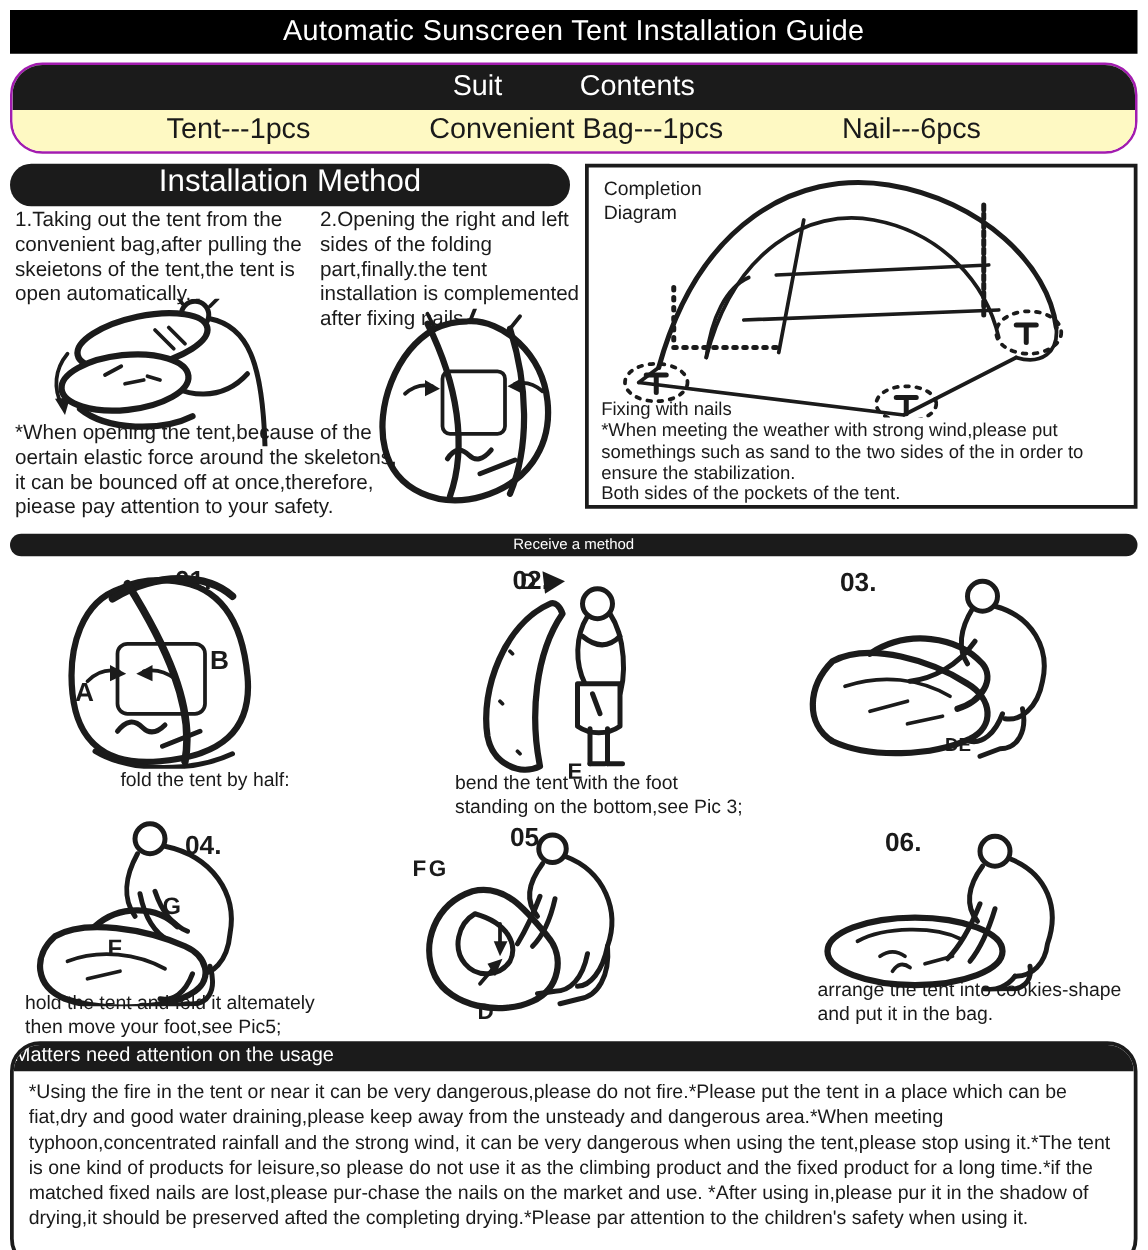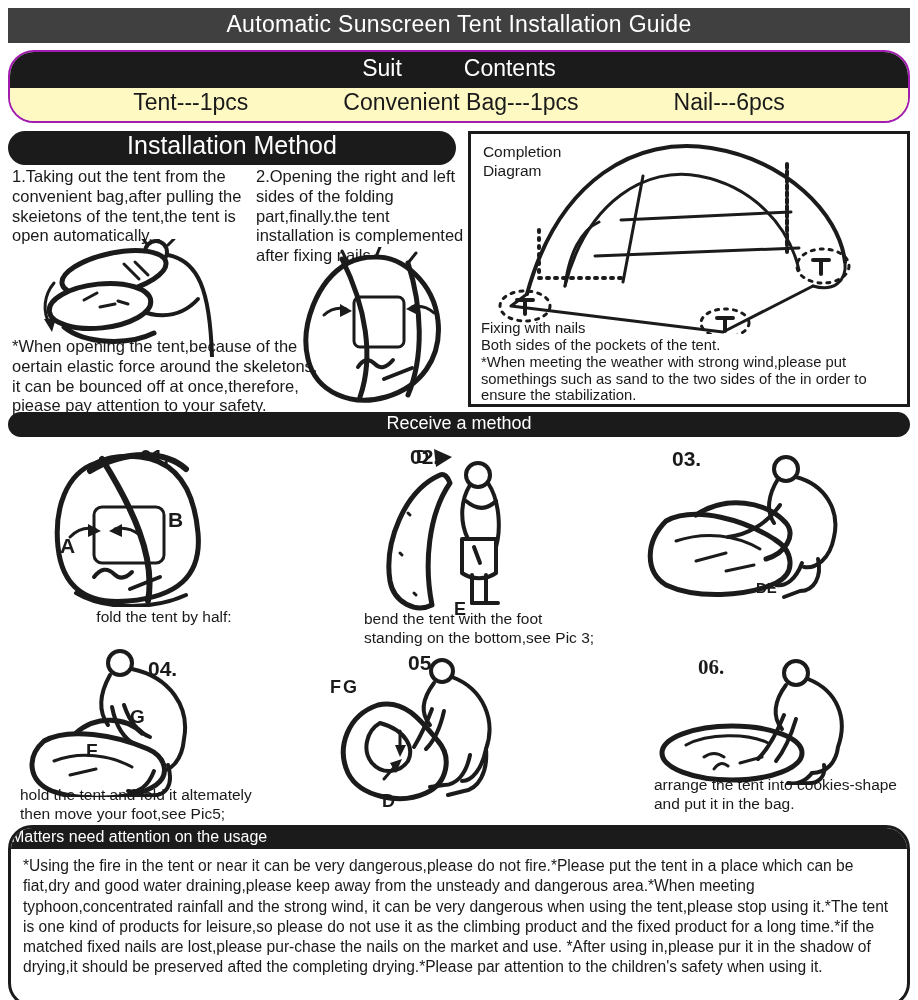--- a/index.html
+++ b/index.html
@@ -1,20 +1,20 @@
 <!DOCTYPE html>
 <html><head>
 <meta charset="utf-8">
 <style>
   * { margin:0; padding:0; box-sizing:border-box; }
   html,body { width:918px; height:1000px; background:#fff; overflow:hidden;
     font-family:"Liberation Sans","DejaVu Sans",sans-serif; color:#1a1a1a; }
   .page { padding:8px 8px 0; }
 
-  .title-bar { background:#404040; color:#fff; text-align:center;
+  .title-bar { background:#000000; color:#fff; text-align:center;
     font-size:23px; padding:3px 0 5px; letter-spacing:.3px; }
 
   .suit-box { border:2px solid #a21caf; border-radius:26px; overflow:hidden; margin-top:7px; }
   .suit-head { background:#1b1b1b; color:#fff; display:flex; justify-content:center;
     gap:62px; font-size:23px; padding:3px 0 6px; }
   .suit-items { background:#fef9c3; display:flex; justify-content:center;
     gap:95px; font-size:23px; padding:1px 0 5px; }
 
   .main-row { display:flex; gap:8px; margin-top:8px; }
   .left-col { width:456px; position:relative; height:278px; }
@@ -25,33 +25,33 @@
   .ill-1 { position:absolute; left:14px; top:108px; }
   .ill-2 { position:absolute; left:282px; top:116px; }
   .warning-text { position:absolute; left:4px; top:206px; width:308px; font-size:16.5px; line-height:1.2; }
 
   .completion-box { width:446px; height:276px; border:3px solid #1b1b1b; position:relative; }
   .completion-title { position:absolute; left:12px; top:8px; font-size:15.5px; line-height:1.25; z-index:2; }
   .completion-svg { position:absolute; left:0; top:0; }
   .completion-caption { position:absolute; left:10px; top:186px; width:428px;
     font-size:14.8px; line-height:1.14; }
 
-  .receive-bar { margin-top:3px; background:#1b1b1b; color:#fff; border-radius:13px;
-    text-align:center; font-size:18px; padding:1px 0 3px; }
+  .receive-bar { margin-top:18px; background:#1b1b1b; color:#fff; border-radius:13px;
+    text-align:center; font-size:12px; padding:1px 0 3px; }
 
   .steps-grid { display:grid; grid-template-columns:306px 306px 290px; margin-top:2px; }
   .step-cell { position:relative; height:202px; }
   .row2 .step-cell { height:178px; }
   .step-num { position:absolute; font-size:21px; font-weight:bold; }
   .c1 .step-num { left:132px; top:6px; }
   .c2 .step-num { left:96px;  top:6px; }
   .c3 .step-num { left:52px;  top:8px; }
   .c4 .step-num { left:140px; top:14px; }
   .c5 .step-num { left:94px;  top:8px; }
-  .c6 .step-num { left:78px;  top:12px;font-family:Liberation Serif, serif; }
+  .c6 .step-num { left:88px;  top:12px; }
   .step-svg { position:absolute; }
   .c1 .step-svg { left:26px;  top:8px; }
   .c2 .step-svg { left:40px;  top:4px; }
   .c3 .step-svg { left:14px;  top:10px; }
   .c4 .step-svg { left:6px;   top:4px; }
   .c5 .step-svg { left:2px;   top:4px; }
   .c6 .step-svg { left:26px;  top:14px; }
   .step-caption { position:absolute; font-size:15.5px; line-height:1.25; }
   .c1 .step-caption { left:46px; top:168px; width:220px; text-align:center; }
   .c2 .step-caption { left:50px; top:170px; width:236px; }
@@ -146,22 +146,22 @@
           <path class="s" stroke-width="4" d="M246,184 h16 M254,184 v13"></path>
           <ellipse class="s" stroke-width="3" cx="254" cy="189" rx="24" ry="14" stroke-dasharray="3,6"></ellipse>
         </g>
         <g>
           <path class="s" stroke-width="4" d="M342,126 h16 M350,126 v14"></path>
           <ellipse class="s" stroke-width="3" cx="352" cy="132" rx="26" ry="17" stroke-dasharray="3,6"></ellipse>
         </g>
       </svg>
       <div class="completion-caption">
         <div>Fixing with nails</div>
+        <div>*When meeting the weather with strong wind,please put somethings such as sand to the two sides of the in order to ensure the stabilization.</div>
         <div>Both sides of the pockets of the tent.</div>
-        <div>*When meeting the weather with strong wind,please put somethings such as sand to the two sides of the in order to ensure the stabilization.</div>
       </div>
     </div>
   </div>
 
   <div class="receive-bar">Receive a method</div>
 
   <div class="steps-grid">
 
     <div class="step-cell c1">
       <span class="step-num">01.</span>

